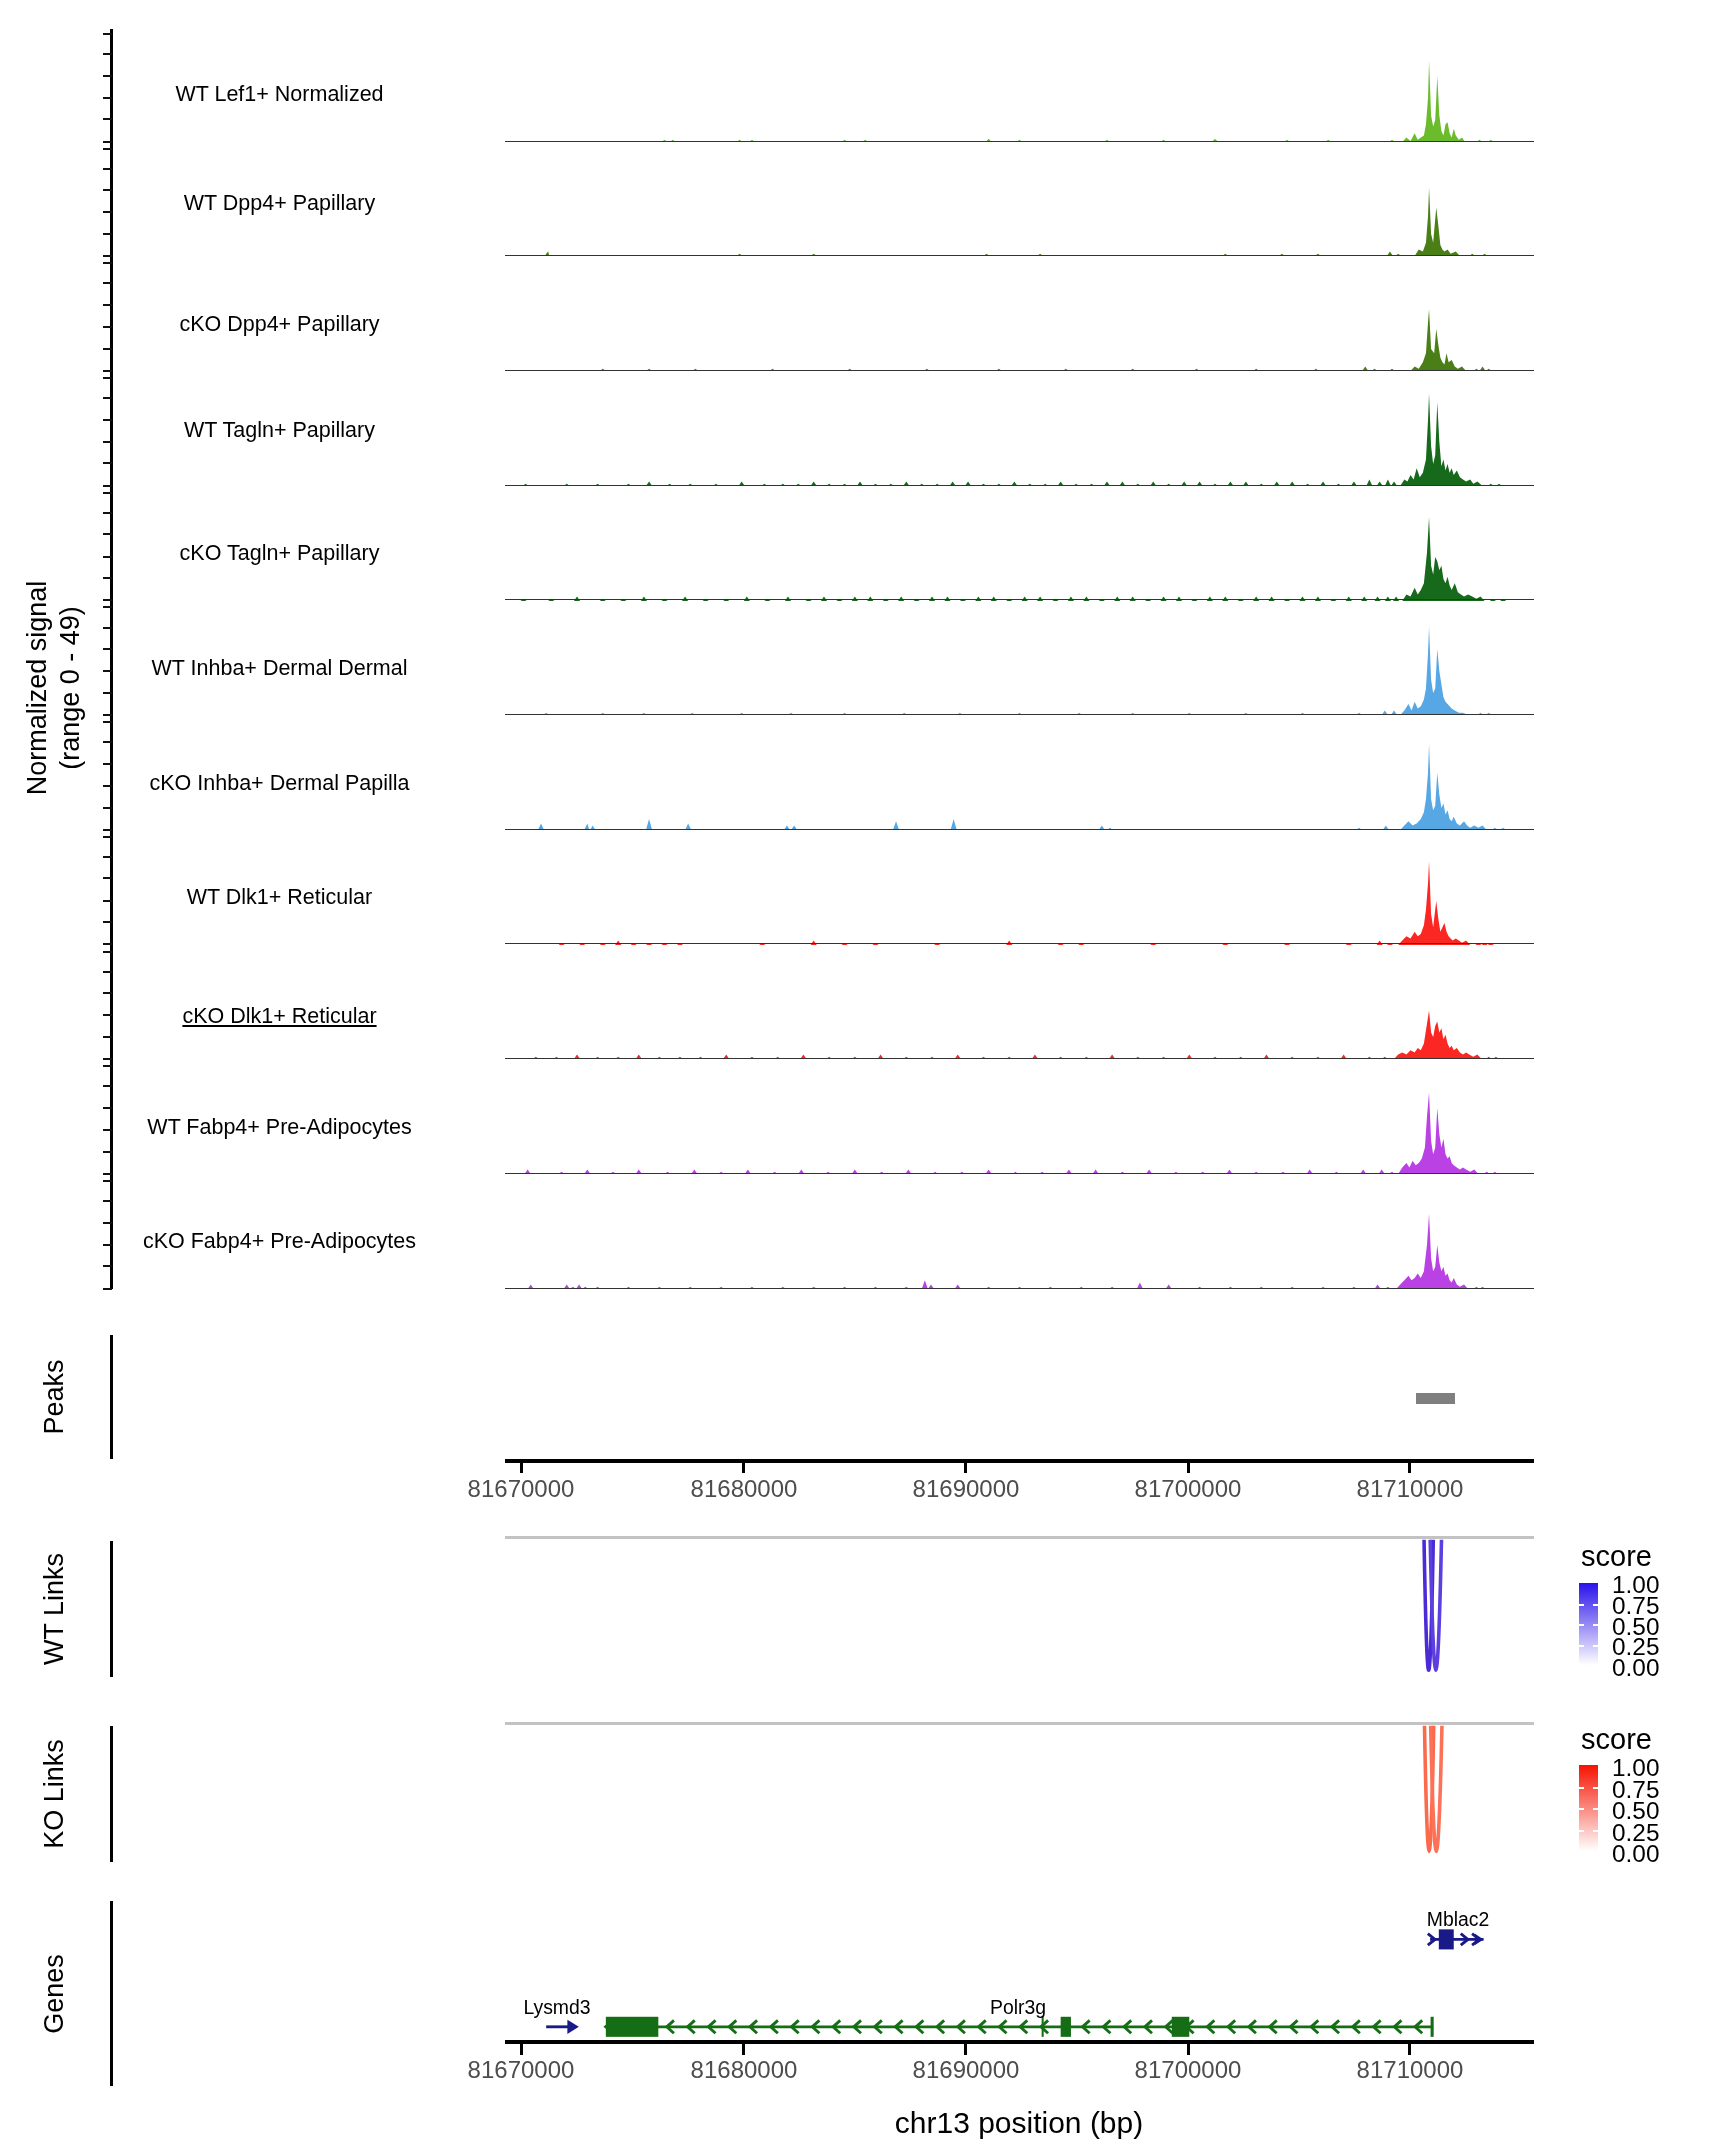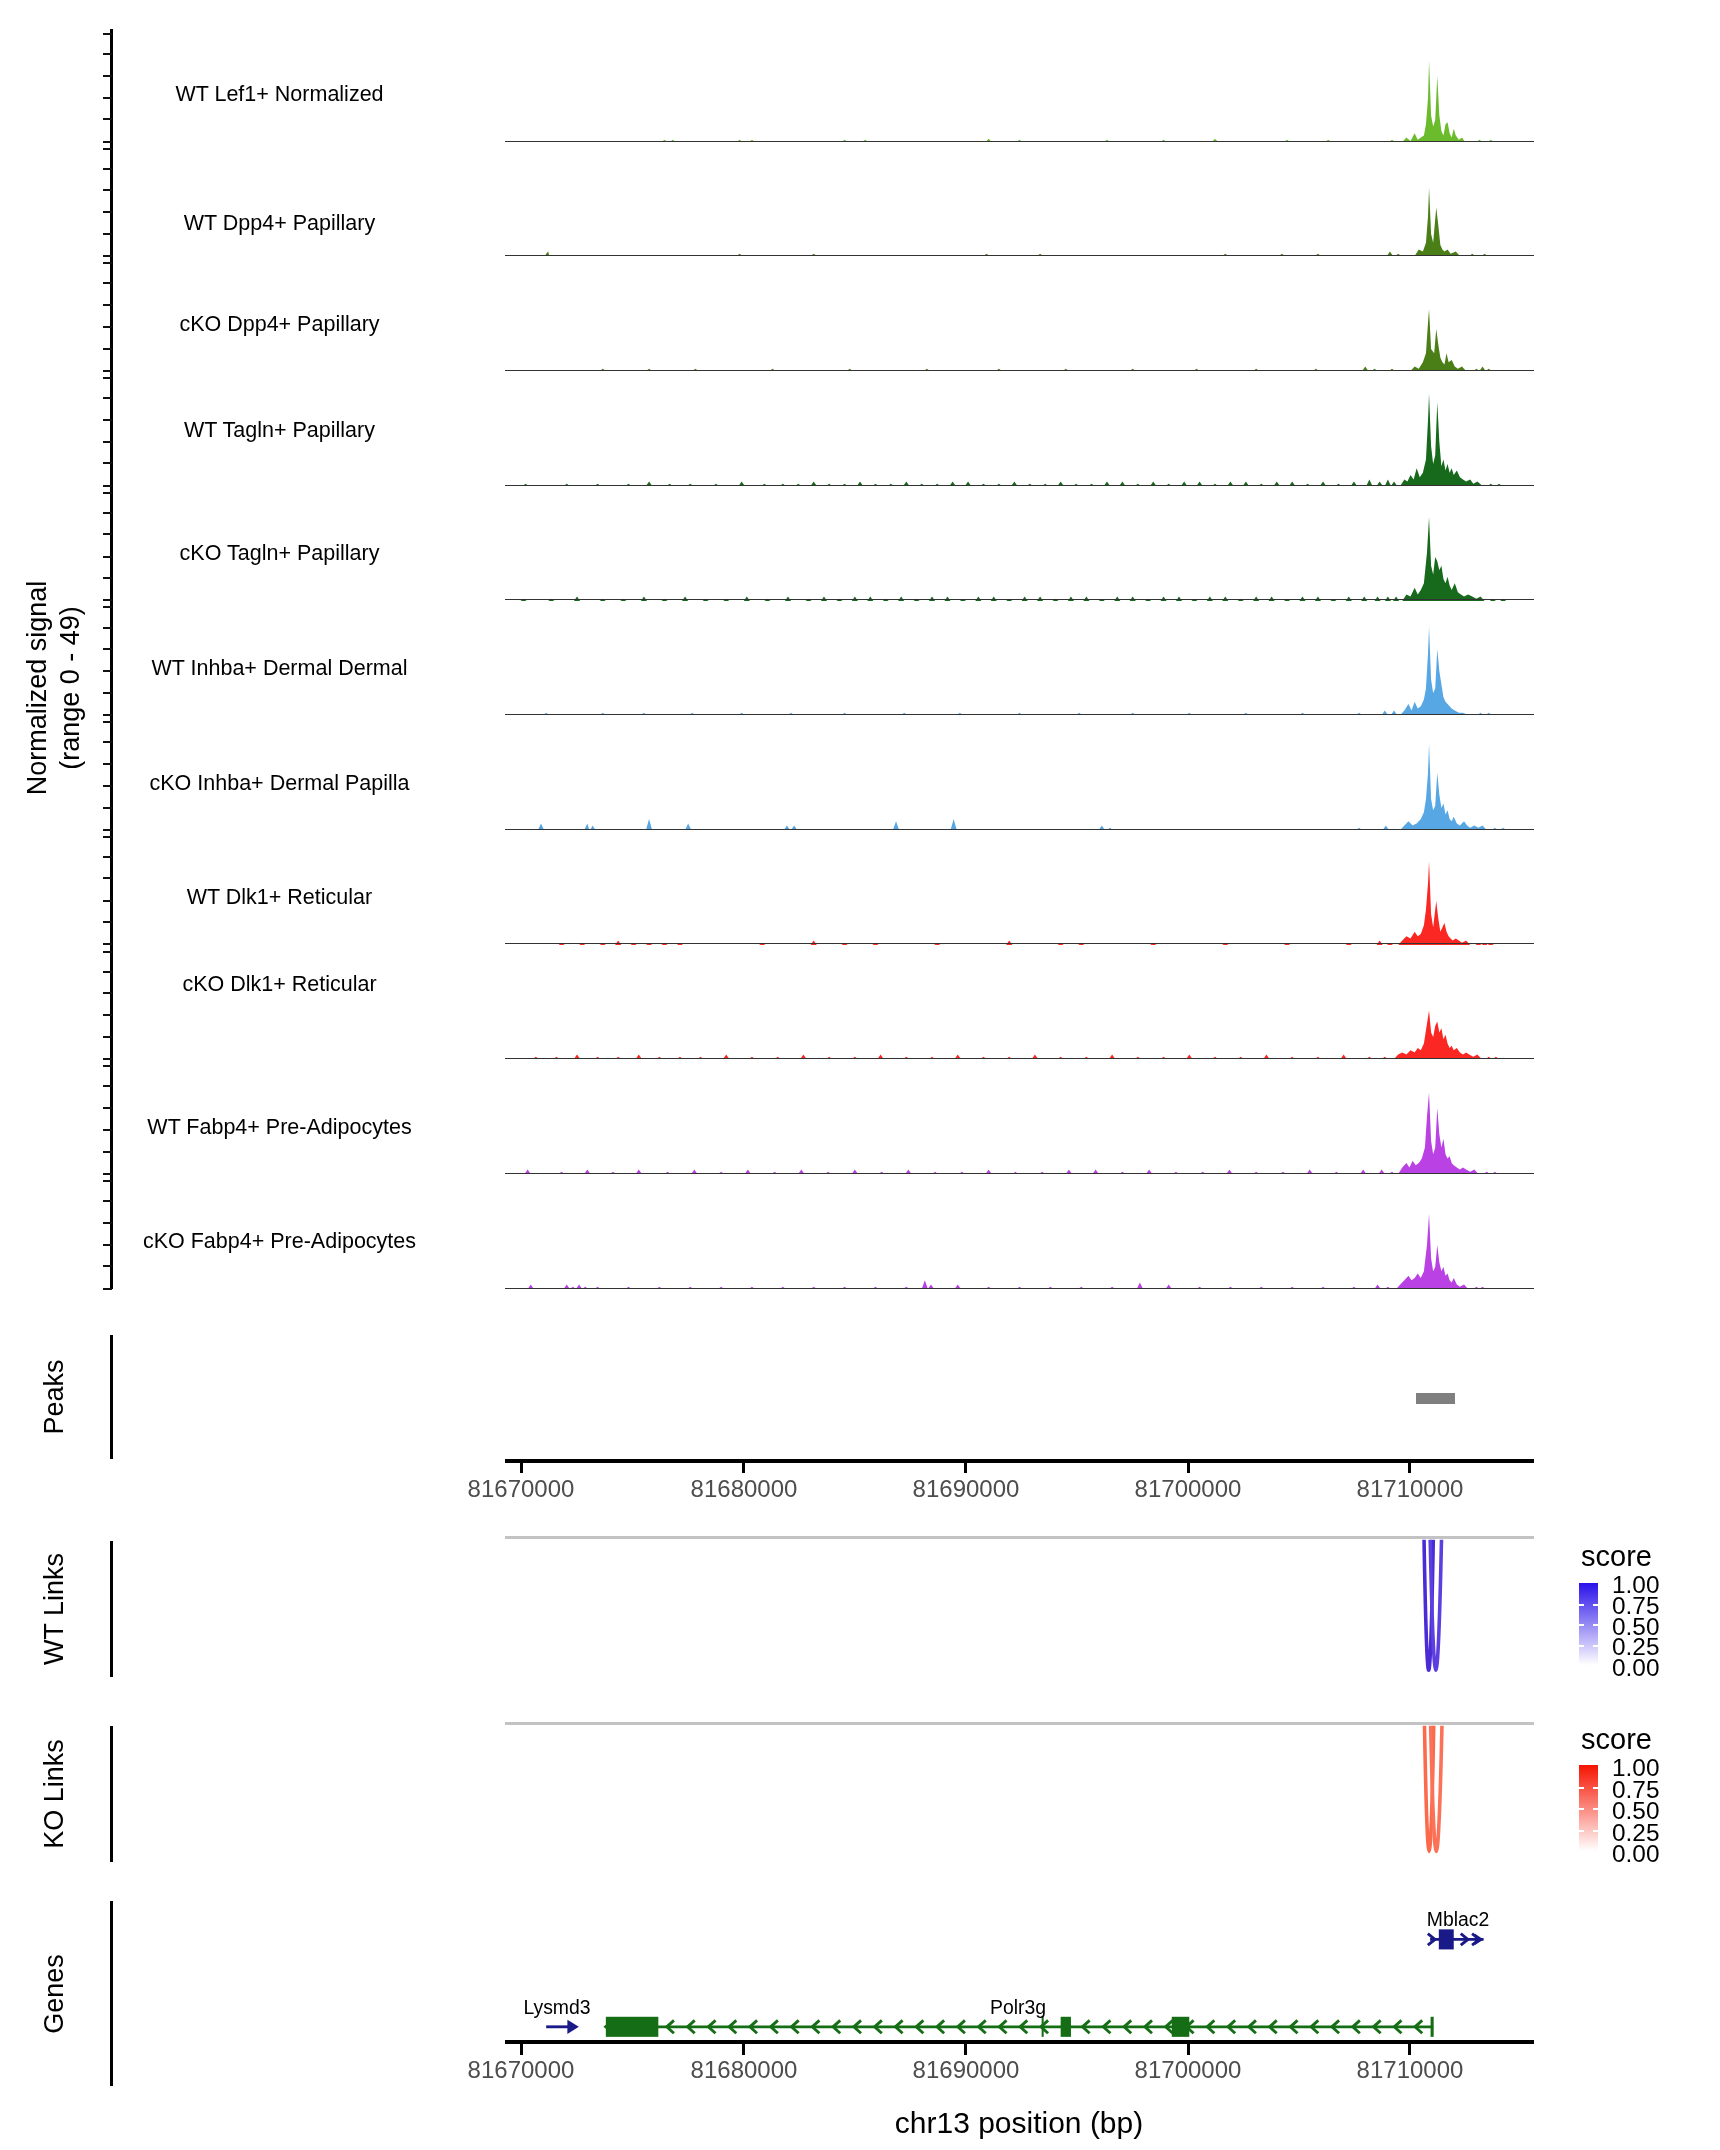--- a/index.html
+++ b/index.html
@@ -100,21 +100,21 @@
       <div class="ytick" style="left:103px;top:1200px;"></div>
       <div class="ytick" style="left:103px;top:1180px;"></div>
     </div>
 
 <div id="tracks">
       <div class="tlabel" style="top:82px;">WT Lef1+ Normalized</div>
       <svg viewBox="0 0 1000 49" preserveAspectRatio="none" width="1029" height="108" style="left:505px;top:34px;">
         <polygon points="0,49 152.0,49.00 155.0,48.00 158.0,49.00 160.0,49.00 163.0,48.00 166.0,49.00 225.0,49.00 228.0,48.00 231.0,49.00 237.0,49.00 240.0,48.00 243.0,49.00 327.0,49.00 330.0,48.00 333.0,49.00 347.0,49.00 350.0,48.00 353.0,49.00 467.0,49.00 470.0,47.50 473.0,49.00 497.0,49.00 500.0,48.00 503.0,49.00 582.0,49.00 585.0,48.00 588.0,49.00 637.0,49.00 640.0,48.00 643.0,49.00 687.0,49.00 690.0,47.50 693.0,49.00 757.0,49.00 760.0,48.00 763.0,49.00 797.0,49.00 800.0,48.00 803.0,49.00 859.0,49.00 862.0,48.00 865.0,49.00 872.0,49.00 876.0,47.00 880.0,48.50 884.0,45.00 887.0,48.00 890.0,47.00 893.0,46.00 895.0,41.00 897.0,29.00 898.0,12.00 900.0,37.00 902.0,42.00 904.0,39.00 906.0,19.00 908.0,37.00 910.0,44.00 912.0,46.00 914.0,41.00 916.0,40.00 918.0,45.00 920.0,47.00 922.0,43.00 924.0,46.00 927.0,48.00 930.0,47.00 933.0,49.00 944.0,49.00 947.0,48.00 950.0,49.00 955.0,49.00 958.0,48.00 961.0,49.00 1000,49" fill="#6abc2d" stroke="none"></polygon>
       </svg>
       <div class="baseline" style="left:505px;top:141px;width:1029px;background:#333333;"></div>
-      <div class="tlabel" style="top:211px;">WT Dpp4+ Papillary</div>
+      <div class="tlabel" style="top:191px;">WT Dpp4+ Papillary</div>
       <svg viewBox="0 0 1000 49" preserveAspectRatio="none" width="1029" height="108" style="left:505px;top:148px;">
         <polygon points="0,49 37.0,49.00 39.0,49.00 40.0,48.00 42.0,47.00 43.0,49.00 45.0,49.00 225.0,49.00 228.0,48.00 231.0,49.00 297.0,49.00 300.0,48.00 303.0,49.00 465.0,49.00 468.0,48.00 471.0,49.00 517.0,49.00 520.0,48.00 523.0,49.00 697.0,49.00 700.0,48.00 703.0,49.00 752.0,49.00 755.0,48.00 758.0,49.00 787.0,49.00 790.0,48.00 793.0,49.00 857.0,49.00 860.0,47.00 863.0,49.00 865.0,49.00 868.0,48.00 871.0,49.00 884.0,49.00 888.0,46.00 892.0,47.00 895.0,43.00 897.0,31.00 898.0,18.00 900.0,39.00 902.0,43.00 905.0,27.00 907.0,35.00 909.0,44.00 911.0,46.00 913.0,47.00 916.0,46.00 919.0,48.00 924.0,47.00 928.0,49.00 937.0,49.00 940.0,48.00 943.0,49.00 949.0,49.00 952.0,48.00 955.0,49.00 1000,49" fill="#4a7e16" stroke="none"></polygon>
       </svg>
       <div class="baseline" style="left:505px;top:255px;width:1029px;background:#333333;"></div>
       <div class="tlabel" style="top:312px;">cKO Dpp4+ Papillary</div>
       <svg viewBox="0 0 1000 49" preserveAspectRatio="none" width="1029" height="108" style="left:505px;top:263px;">
         <polygon points="0,49 92.0,49.00 95.0,48.00 98.0,49.00 137.0,49.00 140.0,48.00 143.0,49.00 182.0,49.00 185.0,48.00 188.0,49.00 257.0,49.00 260.0,48.00 263.0,49.00 332.0,49.00 335.0,48.00 338.0,49.00 407.0,49.00 410.0,48.00 413.0,49.00 477.0,49.00 480.0,48.00 483.0,49.00 542.0,49.00 545.0,48.00 548.0,49.00 607.0,49.00 610.0,48.00 613.0,49.00 669.0,49.00 672.0,48.00 675.0,49.00 727.0,49.00 730.0,48.00 733.0,49.00 785.0,49.00 788.0,48.00 791.0,49.00 833.0,49.00 836.0,47.00 839.0,49.00 842.0,49.00 845.0,48.00 848.0,49.00 859.0,49.00 862.0,48.00 865.0,49.00 880.0,49.00 884.0,47.00 888.0,48.00 892.0,45.00 895.0,41.00 897.0,27.00 898.0,21.00 900.0,39.00 903.0,41.00 905.0,30.00 907.0,37.00 909.0,43.00 911.0,45.00 913.0,46.00 915.0,41.00 917.0,45.00 920.0,44.00 923.0,47.00 926.0,48.00 930.0,47.00 934.0,49.00 941.0,49.00 944.0,48.00 947.0,49.00 947.0,49.00 950.0,47.00 953.0,49.00 953.0,49.00 956.0,48.00 959.0,49.00 1000,49" fill="#4a7e16" stroke="none"></polygon>
       </svg>
       <div class="baseline" style="left:505px;top:370px;width:1029px;background:#333333;"></div>
       <div class="tlabel" style="top:418px;">WT Tagln+ Papillary</div>
@@ -135,21 +135,21 @@
       <div class="tlabel" style="top:771px;">cKO Inhba+ Dermal Papilla</div>
       <svg viewBox="0 0 1000 49" preserveAspectRatio="none" width="1029" height="108" style="left:505px;top:722px;">
         <polygon points="0,49 32.0,49.00 35.0,46.00 38.0,49.00 77.0,49.00 80.0,46.00 82.0,49.00 83.0,49.00 85.0,47.00 88.0,49.00 137.0,49.00 140.0,44.00 143.0,49.00 175.0,49.00 178.0,46.00 181.0,49.00 271.0,49.00 274.0,47.00 277.0,49.00 278.0,49.00 281.0,47.00 284.0,49.00 377.0,49.00 380.0,45.00 383.0,49.00 433.0,49.00 436.0,44.00 439.0,49.00 577.0,49.00 580.0,47.00 583.0,49.00 585.0,49.00 588.0,48.00 591.0,49.00 827.0,49.00 830.0,48.00 833.0,49.00 853.0,49.00 856.0,47.00 859.0,49.00 870.0,49.00 874.0,47.00 878.0,45.00 882.0,47.00 886.0,46.00 890.0,44.00 893.0,41.00 895.0,35.00 897.0,23.00 898.0,10.00 900.0,35.00 902.0,40.00 904.0,38.00 906.0,23.00 908.0,33.00 910.0,39.00 912.0,37.00 914.0,42.00 916.0,40.00 918.0,44.00 920.0,45.00 922.0,43.00 925.0,46.00 928.0,47.00 932.0,45.00 935.0,47.00 938.0,48.00 942.0,47.00 946.0,48.00 950.0,47.00 954.0,49.00 959.0,49.00 962.0,48.00 965.0,49.00 967.0,49.00 970.0,48.00 973.0,49.00 1000,49" fill="#57a7e5" stroke="none"></polygon>
       </svg>
       <div class="baseline" style="left:505px;top:829px;width:1029px;background:#333333;"></div>
       <div class="tlabel" style="top:885px;">WT Dlk1+ Reticular</div>
       <svg viewBox="0 0 1000 49" preserveAspectRatio="none" width="1029" height="108" style="left:505px;top:837px;">
         <polygon points="0,49 52.0,49.00 55.0,48.00 58.0,49.00 72.0,49.00 75.0,48.00 78.0,49.00 92.0,49.00 95.0,48.00 98.0,49.00 107.0,49.00 110.0,47.00 113.0,49.00 122.0,49.00 125.0,48.00 128.0,49.00 137.0,49.00 140.0,48.00 143.0,49.00 152.0,49.00 155.0,48.00 158.0,49.00 167.0,49.00 170.0,48.00 173.0,49.00 247.0,49.00 250.0,48.00 253.0,49.00 297.0,49.00 300.0,47.00 303.0,49.00 327.0,49.00 330.0,48.00 333.0,49.00 357.0,49.00 360.0,48.00 363.0,49.00 417.0,49.00 420.0,48.00 423.0,49.00 487.0,49.00 490.0,47.00 493.0,49.00 537.0,49.00 540.0,48.00 543.0,49.00 557.0,49.00 560.0,48.00 563.0,49.00 627.0,49.00 630.0,48.00 633.0,49.00 697.0,49.00 700.0,48.00 703.0,49.00 757.0,49.00 760.0,48.00 763.0,49.00 817.0,49.00 820.0,48.00 823.0,49.00 847.0,49.00 850.0,47.00 853.0,49.00 857.0,49.00 860.0,48.00 863.0,49.00 868.0,49.00 872.0,47.00 876.0,45.00 880.0,46.00 884.0,43.00 887.0,45.00 890.0,44.00 893.0,40.00 895.0,33.00 897.0,21.00 898.0,11.00 900.0,35.00 902.0,41.00 905.0,29.00 907.0,37.00 909.0,43.00 911.0,41.00 913.0,39.00 915.0,43.00 917.0,45.00 919.0,46.00 921.0,47.00 924.0,46.00 927.0,47.00 930.0,48.00 934.0,47.00 938.0,49.00 943.0,49.00 946.0,48.00 949.0,49.00 949.0,49.00 952.0,48.00 955.0,49.00 955.0,49.00 958.0,48.00 961.0,49.00 1000,49" fill="#fb2723" stroke="none"></polygon>
       </svg>
       <div class="baseline" style="left:505px;top:943px;width:1029px;background:#333333;"></div>
-      <div class="tlabel" style="top:972px;">cKO Dlk1+ Reticular</div>
+      <div class="tlabel" style="top:1004px;text-decoration:underline;">cKO Dlk1+ Reticular</div>
       <svg viewBox="0 0 1000 49" preserveAspectRatio="none" width="1029" height="108" style="left:505px;top:951px;">
         <polygon points="0,49 27.0,49.00 30.0,48.00 33.0,49.00 47.0,49.00 50.0,48.00 53.0,49.00 67.0,49.00 70.0,47.00 73.0,49.00 87.0,49.00 90.0,48.00 93.0,49.00 107.0,49.00 110.0,48.00 113.0,49.00 127.0,49.00 130.0,47.00 133.0,49.00 147.0,49.00 150.0,48.00 153.0,49.00 167.0,49.00 170.0,48.00 173.0,49.00 187.0,49.00 190.0,48.00 193.0,49.00 212.0,49.00 215.0,47.00 218.0,49.00 237.0,49.00 240.0,48.00 243.0,49.00 262.0,49.00 265.0,48.00 268.0,49.00 287.0,49.00 290.0,47.00 293.0,49.00 312.0,49.00 315.0,48.00 318.0,49.00 337.0,49.00 340.0,48.00 343.0,49.00 362.0,49.00 365.0,47.00 368.0,49.00 387.0,49.00 390.0,48.00 393.0,49.00 412.0,49.00 415.0,48.00 418.0,49.00 437.0,49.00 440.0,47.00 443.0,49.00 462.0,49.00 465.0,48.00 468.0,49.00 487.0,49.00 490.0,48.00 493.0,49.00 512.0,49.00 515.0,47.00 518.0,49.00 537.0,49.00 540.0,48.00 543.0,49.00 562.0,49.00 565.0,48.00 568.0,49.00 587.0,49.00 590.0,47.00 593.0,49.00 612.0,49.00 615.0,48.00 618.0,49.00 637.0,49.00 640.0,48.00 643.0,49.00 662.0,49.00 665.0,47.00 668.0,49.00 687.0,49.00 690.0,48.00 693.0,49.00 712.0,49.00 715.0,48.00 718.0,49.00 737.0,49.00 740.0,47.00 743.0,49.00 762.0,49.00 765.0,48.00 768.0,49.00 787.0,49.00 790.0,48.00 793.0,49.00 812.0,49.00 815.0,47.00 818.0,49.00 837.0,49.00 840.0,48.00 843.0,49.00 852.0,49.00 855.0,48.00 858.0,49.00 864.0,49.00 868.0,47.00 872.0,46.00 876.0,47.00 880.0,45.00 884.0,46.00 887.0,44.00 890.0,45.00 893.0,42.00 896.0,33.00 898.0,27.00 900.0,37.00 902.0,39.00 904.0,34.00 906.0,32.00 908.0,37.00 910.0,35.00 912.0,40.00 914.0,38.00 916.0,42.00 918.0,44.00 920.0,43.00 922.0,45.00 925.0,44.00 928.0,46.00 931.0,47.00 934.0,46.00 937.0,47.00 941.0,48.00 945.0,47.00 949.0,49.00 953.0,49.00 956.0,48.00 959.0,49.00 960.0,49.00 963.0,48.00 966.0,49.00 1000,49" fill="#fb2723" stroke="none"></polygon>
       </svg>
       <div class="baseline" style="left:505px;top:1058px;width:1029px;background:#333333;"></div>
       <div class="tlabel" style="top:1115px;">WT Fabp4+ Pre-Adipocytes</div>
       <svg viewBox="0 0 1000 49" preserveAspectRatio="none" width="1029" height="108" style="left:505px;top:1066px;">
         <polygon points="0,49 19.0,49.00 22.0,47.00 25.0,49.00 52.0,49.00 55.0,48.00 58.0,49.00 77.0,49.00 80.0,47.00 83.0,49.00 102.0,49.00 105.0,48.00 108.0,49.00 127.0,49.00 130.0,47.00 133.0,49.00 155.0,49.00 158.0,48.00 161.0,49.00 181.0,49.00 184.0,47.00 187.0,49.00 207.0,49.00 210.0,48.00 213.0,49.00 233.0,49.00 236.0,47.00 239.0,49.00 259.0,49.00 262.0,48.00 265.0,49.00 285.0,49.00 288.0,47.00 291.0,49.00 311.0,49.00 314.0,48.00 317.0,49.00 337.0,49.00 340.0,47.00 343.0,49.00 363.0,49.00 366.0,48.00 369.0,49.00 389.0,49.00 392.0,47.00 395.0,49.00 415.0,49.00 418.0,48.00 421.0,49.00 441.0,49.00 444.0,48.00 447.0,49.00 467.0,49.00 470.0,47.00 473.0,49.00 493.0,49.00 496.0,48.00 499.0,49.00 519.0,49.00 522.0,48.00 525.0,49.00 545.0,49.00 548.0,47.00 551.0,49.00 571.0,49.00 574.0,47.00 577.0,49.00 597.0,49.00 600.0,48.00 603.0,49.00 623.0,49.00 626.0,47.00 629.0,49.00 649.0,49.00 652.0,48.00 655.0,49.00 675.0,49.00 678.0,48.00 681.0,49.00 701.0,49.00 704.0,47.00 707.0,49.00 727.0,49.00 730.0,48.00 733.0,49.00 753.0,49.00 756.0,48.00 759.0,49.00 779.0,49.00 782.0,47.00 785.0,49.00 805.0,49.00 808.0,48.00 811.0,49.00 831.0,49.00 834.0,47.00 837.0,49.00 849.0,49.00 852.0,47.00 855.0,49.00 859.0,49.00 862.0,48.00 865.0,49.00 868.0,49.00 872.0,46.00 876.0,44.00 879.0,46.00 882.0,43.00 885.0,45.00 888.0,44.00 891.0,42.00 894.0,37.00 896.0,23.00 898.0,12.00 900.0,34.00 902.0,40.00 904.0,37.00 906.0,19.00 908.0,31.00 910.0,37.00 912.0,33.00 914.0,40.00 916.0,42.00 918.0,41.00 920.0,44.00 922.0,45.00 925.0,46.00 928.0,47.00 931.0,46.00 934.0,47.00 938.0,48.00 942.0,47.00 946.0,49.00 951.0,49.00 954.0,48.00 957.0,49.00 959.0,49.00 962.0,48.00 965.0,49.00 1000,49" fill="#ba41e4" stroke="none"></polygon>
       </svg>
       <div class="baseline" style="left:505px;top:1173px;width:1029px;background:#333333;"></div>
       <div class="tlabel" style="top:1229px;">cKO Fabp4+ Pre-Adipocytes</div>

